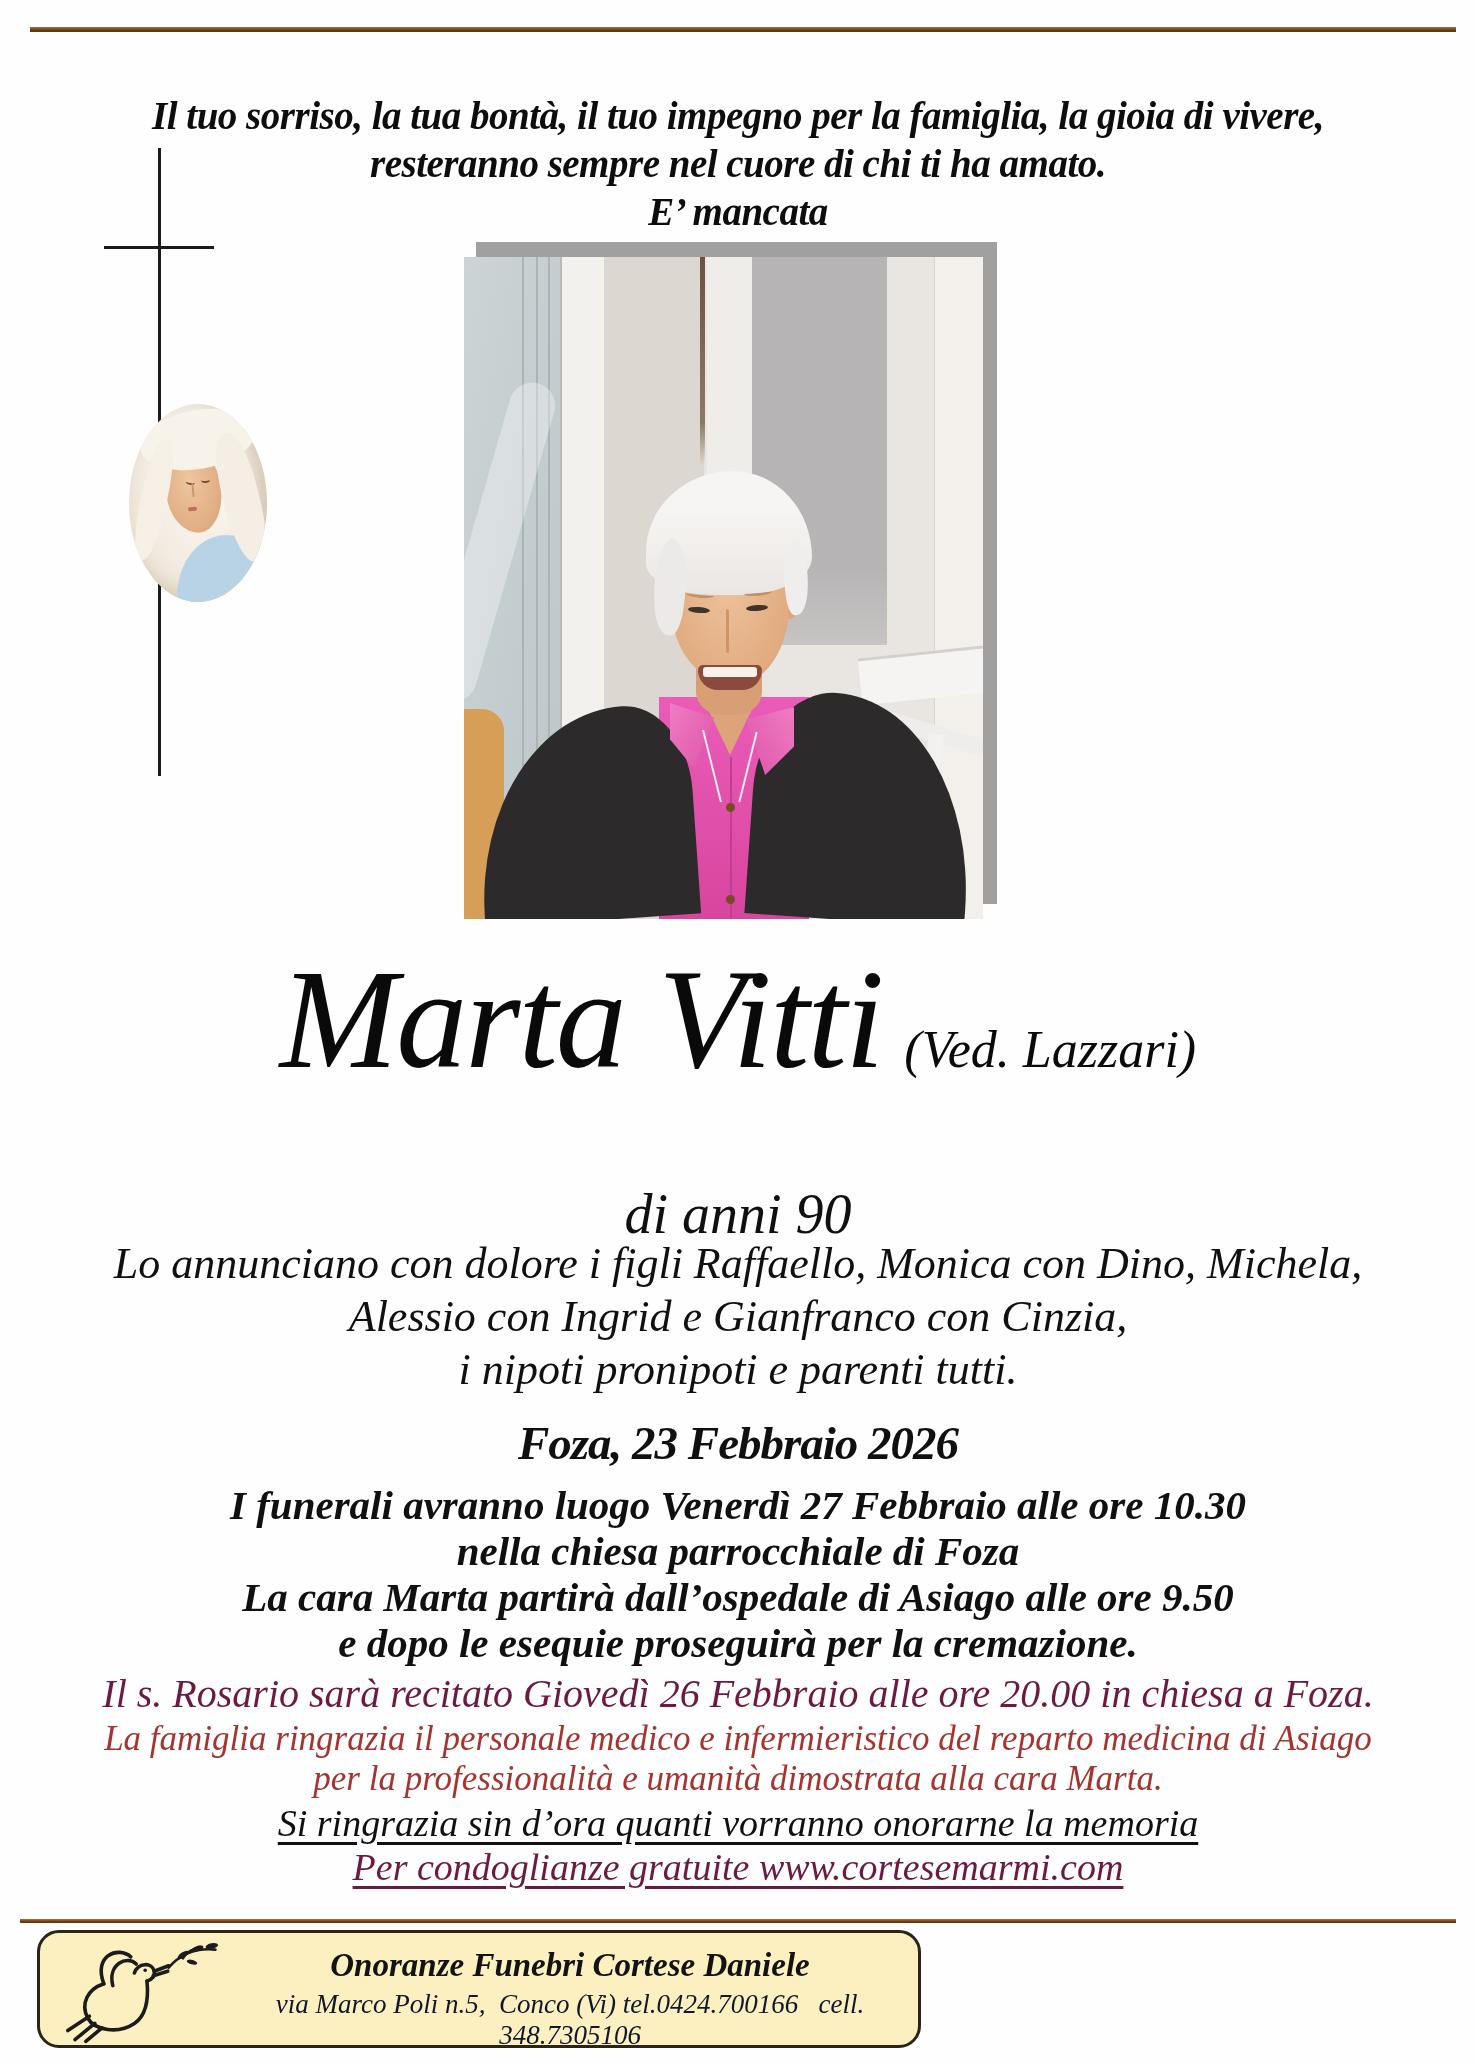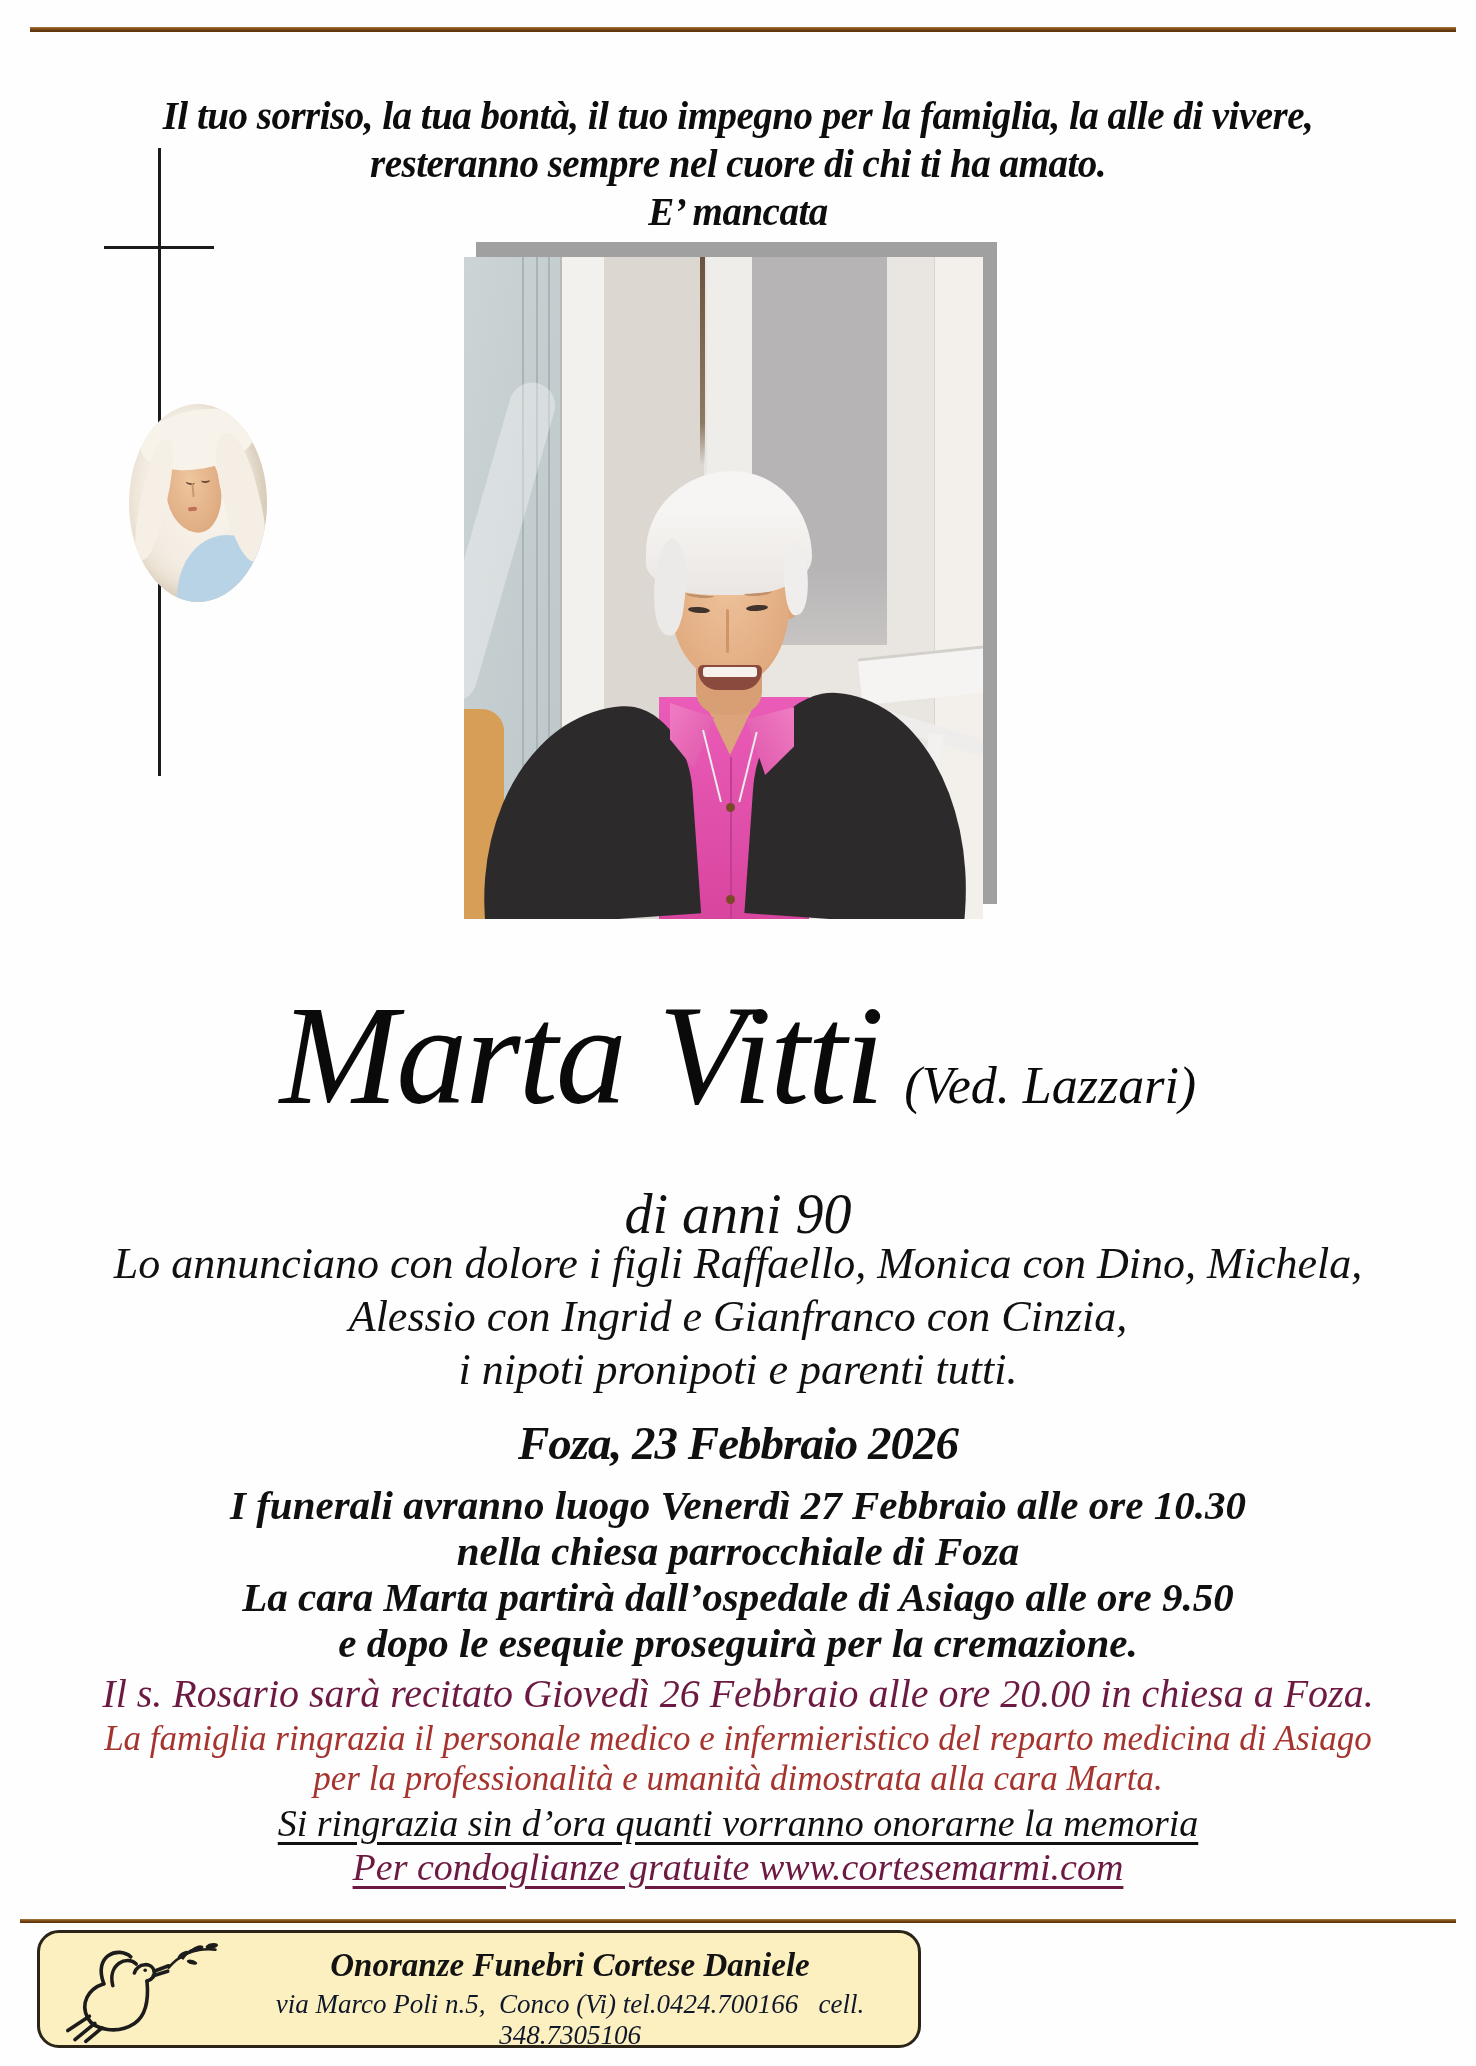--- a/index.html
+++ b/index.html
@@ -94,21 +94,21 @@
   .wm-hair-side-r{position:absolute;left:320px;top:286px;width:24px;height:72px;background:#f0eeec;
            border-radius:60% 40% 60% 30%;transform:rotate(-6deg);}
   .wm-brow{position:absolute;width:28px;height:4px;border-bottom:3px solid #c09068;border-radius:50%;}
   .wm-eye{position:absolute;width:22px;height:6px;background:#3f332c;border-radius:50%;}
   .wm-nose{position:absolute;left:262px;top:352px;width:3px;height:44px;background:#cf9569;border-radius:2px;}
   .wm-mouth{position:absolute;left:234px;top:408px;width:64px;height:25px;background:#8a4a3e;
             border-radius:10px 10px 40px 40px;overflow:hidden;}
   .wm-teeth{height:10px;margin:2px 5px 0;background:#f6f1ea;border-radius:3px;}
 
   
-  .name-block{position:absolute;left:0;top:968px;width:100%;text-align:center;font-style:italic;line-height:175px;}
+  .name-block{position:absolute;left:0;top:932px;width:100%;text-align:center;font-style:italic;line-height:175px;}
   .name-main{font-size:142px;letter-spacing:-2px;color:#0a0a0a;}
   .name-widow{font-size:52px;color:#0a0a0a;margin-left:18px;}
 
   
   .tline{position:absolute;left:0;width:100%;text-align:center;font-style:italic;color:#101010;}
   .age{top:1182px;font-size:56px;}
   .announce{top:1237px;font-size:44px;line-height:53px;}
   .date-line{top:1416px;font-size:47px;font-weight:bold;letter-spacing:-1px;}
   .funeral{top:1482px;font-size:41px;line-height:46px;font-weight:bold;}
   .rosary{top:1670px;font-size:40px;color:#6d1a43;}
@@ -125,21 +125,21 @@
   .footer-addr{margin-top:5px;font-size:27px;font-style:italic;color:#0f172a;white-space:pre-wrap;}
 </style>
 </head>
 <body>
 
 <div class="page">
 
   <div class="top-rule"></div>
 
   <div class="header">
-    <div>Il tuo sorriso, la tua bontà, il tuo impegno per la famiglia, la alle di vivere,</div>
+    <div>Il tuo sorriso, la tua bontà, il tuo impegno per la famiglia, la gioia di vivere,</div>
     <div>resteranno sempre nel cuore di chi ti ha amato.</div>
     <div>E’ mancata</div>
   </div>
 
   <div class="cross-v"></div>
   <div class="cross-h"></div>
   <div class="madonna">
     <div class="mad-robe"></div>
     <div class="mad-hair"></div>
     <div class="mad-face"></div>

